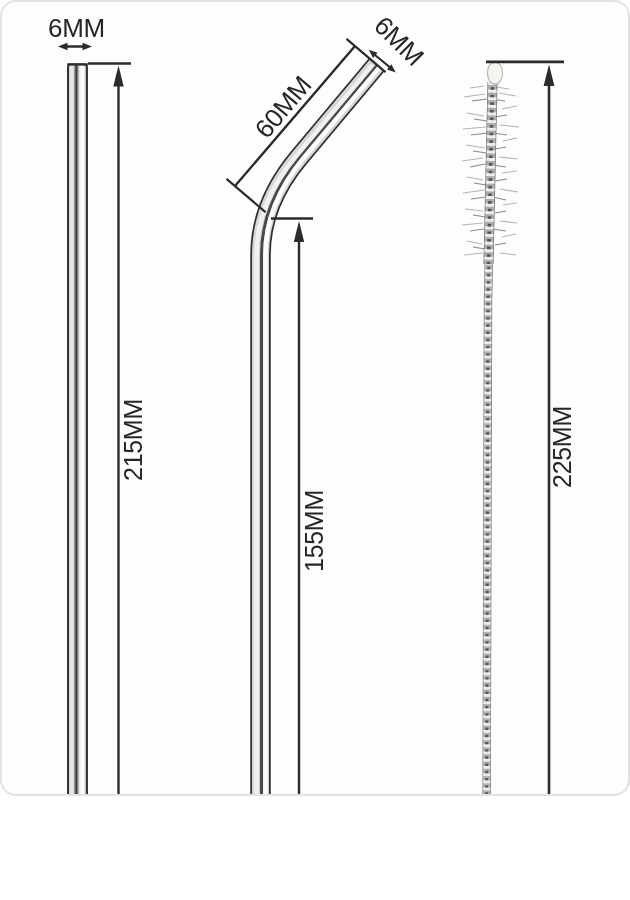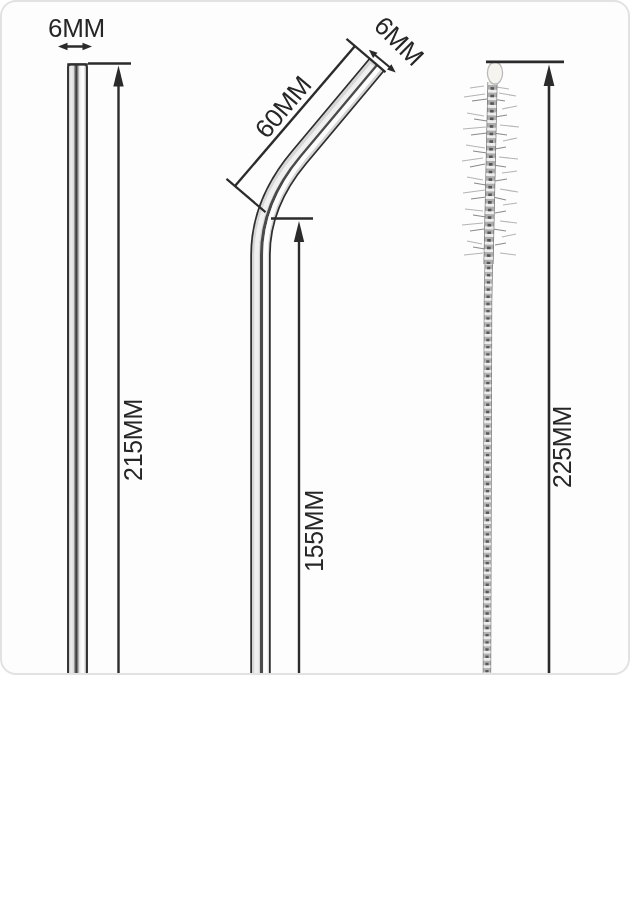--- a/index.html
+++ b/index.html
@@ -1,18 +1,18 @@
 <!DOCTYPE html>
 <html><head>
 <meta charset="utf-8">
 <style>
   html,body{margin:0;padding:0;background:#ffffff;}
   #canvas{
     position:relative;
-    width:630px;height:675px;
+    width:630px;height:796px;
     background:#fdfdfd;
     border:2px solid #e2e2e2;
     border-radius:16px;
     box-sizing:border-box;
     overflow:hidden;
     font-family:"Liberation Sans", sans-serif;
   }
   #diagram-svg{position:absolute;left:0;top:0;}
   .dim-label{
     position:absolute;

